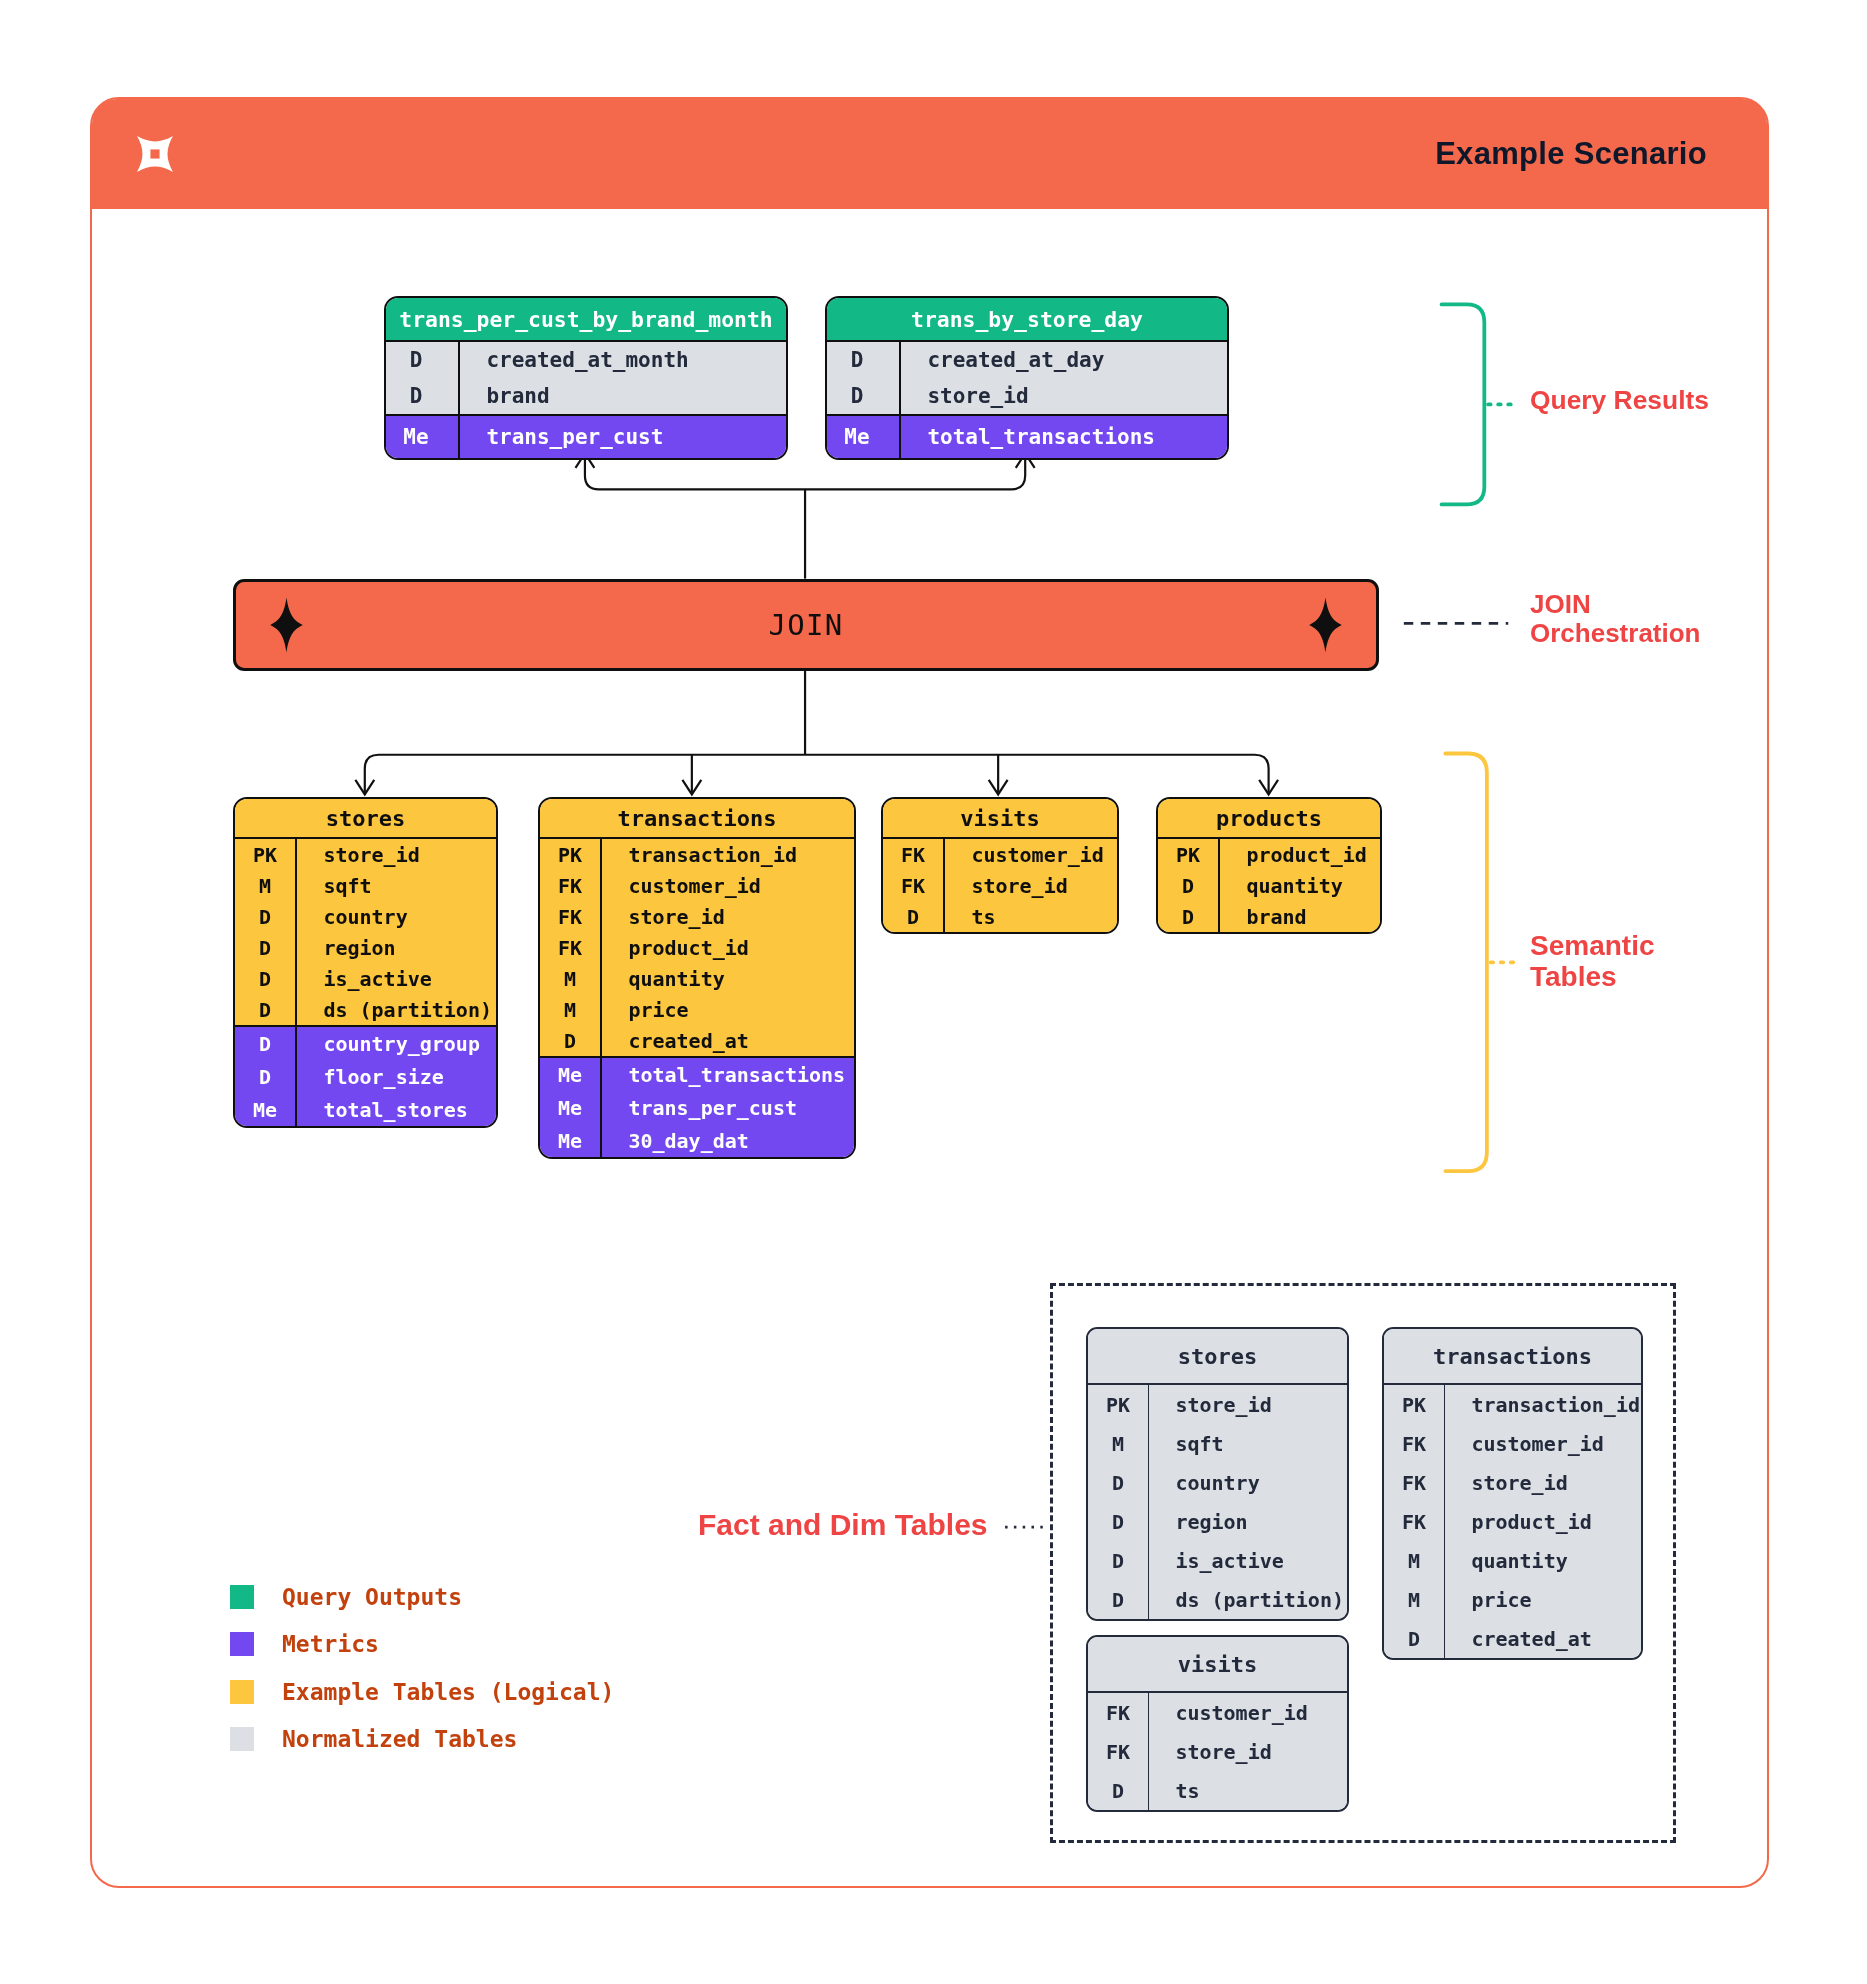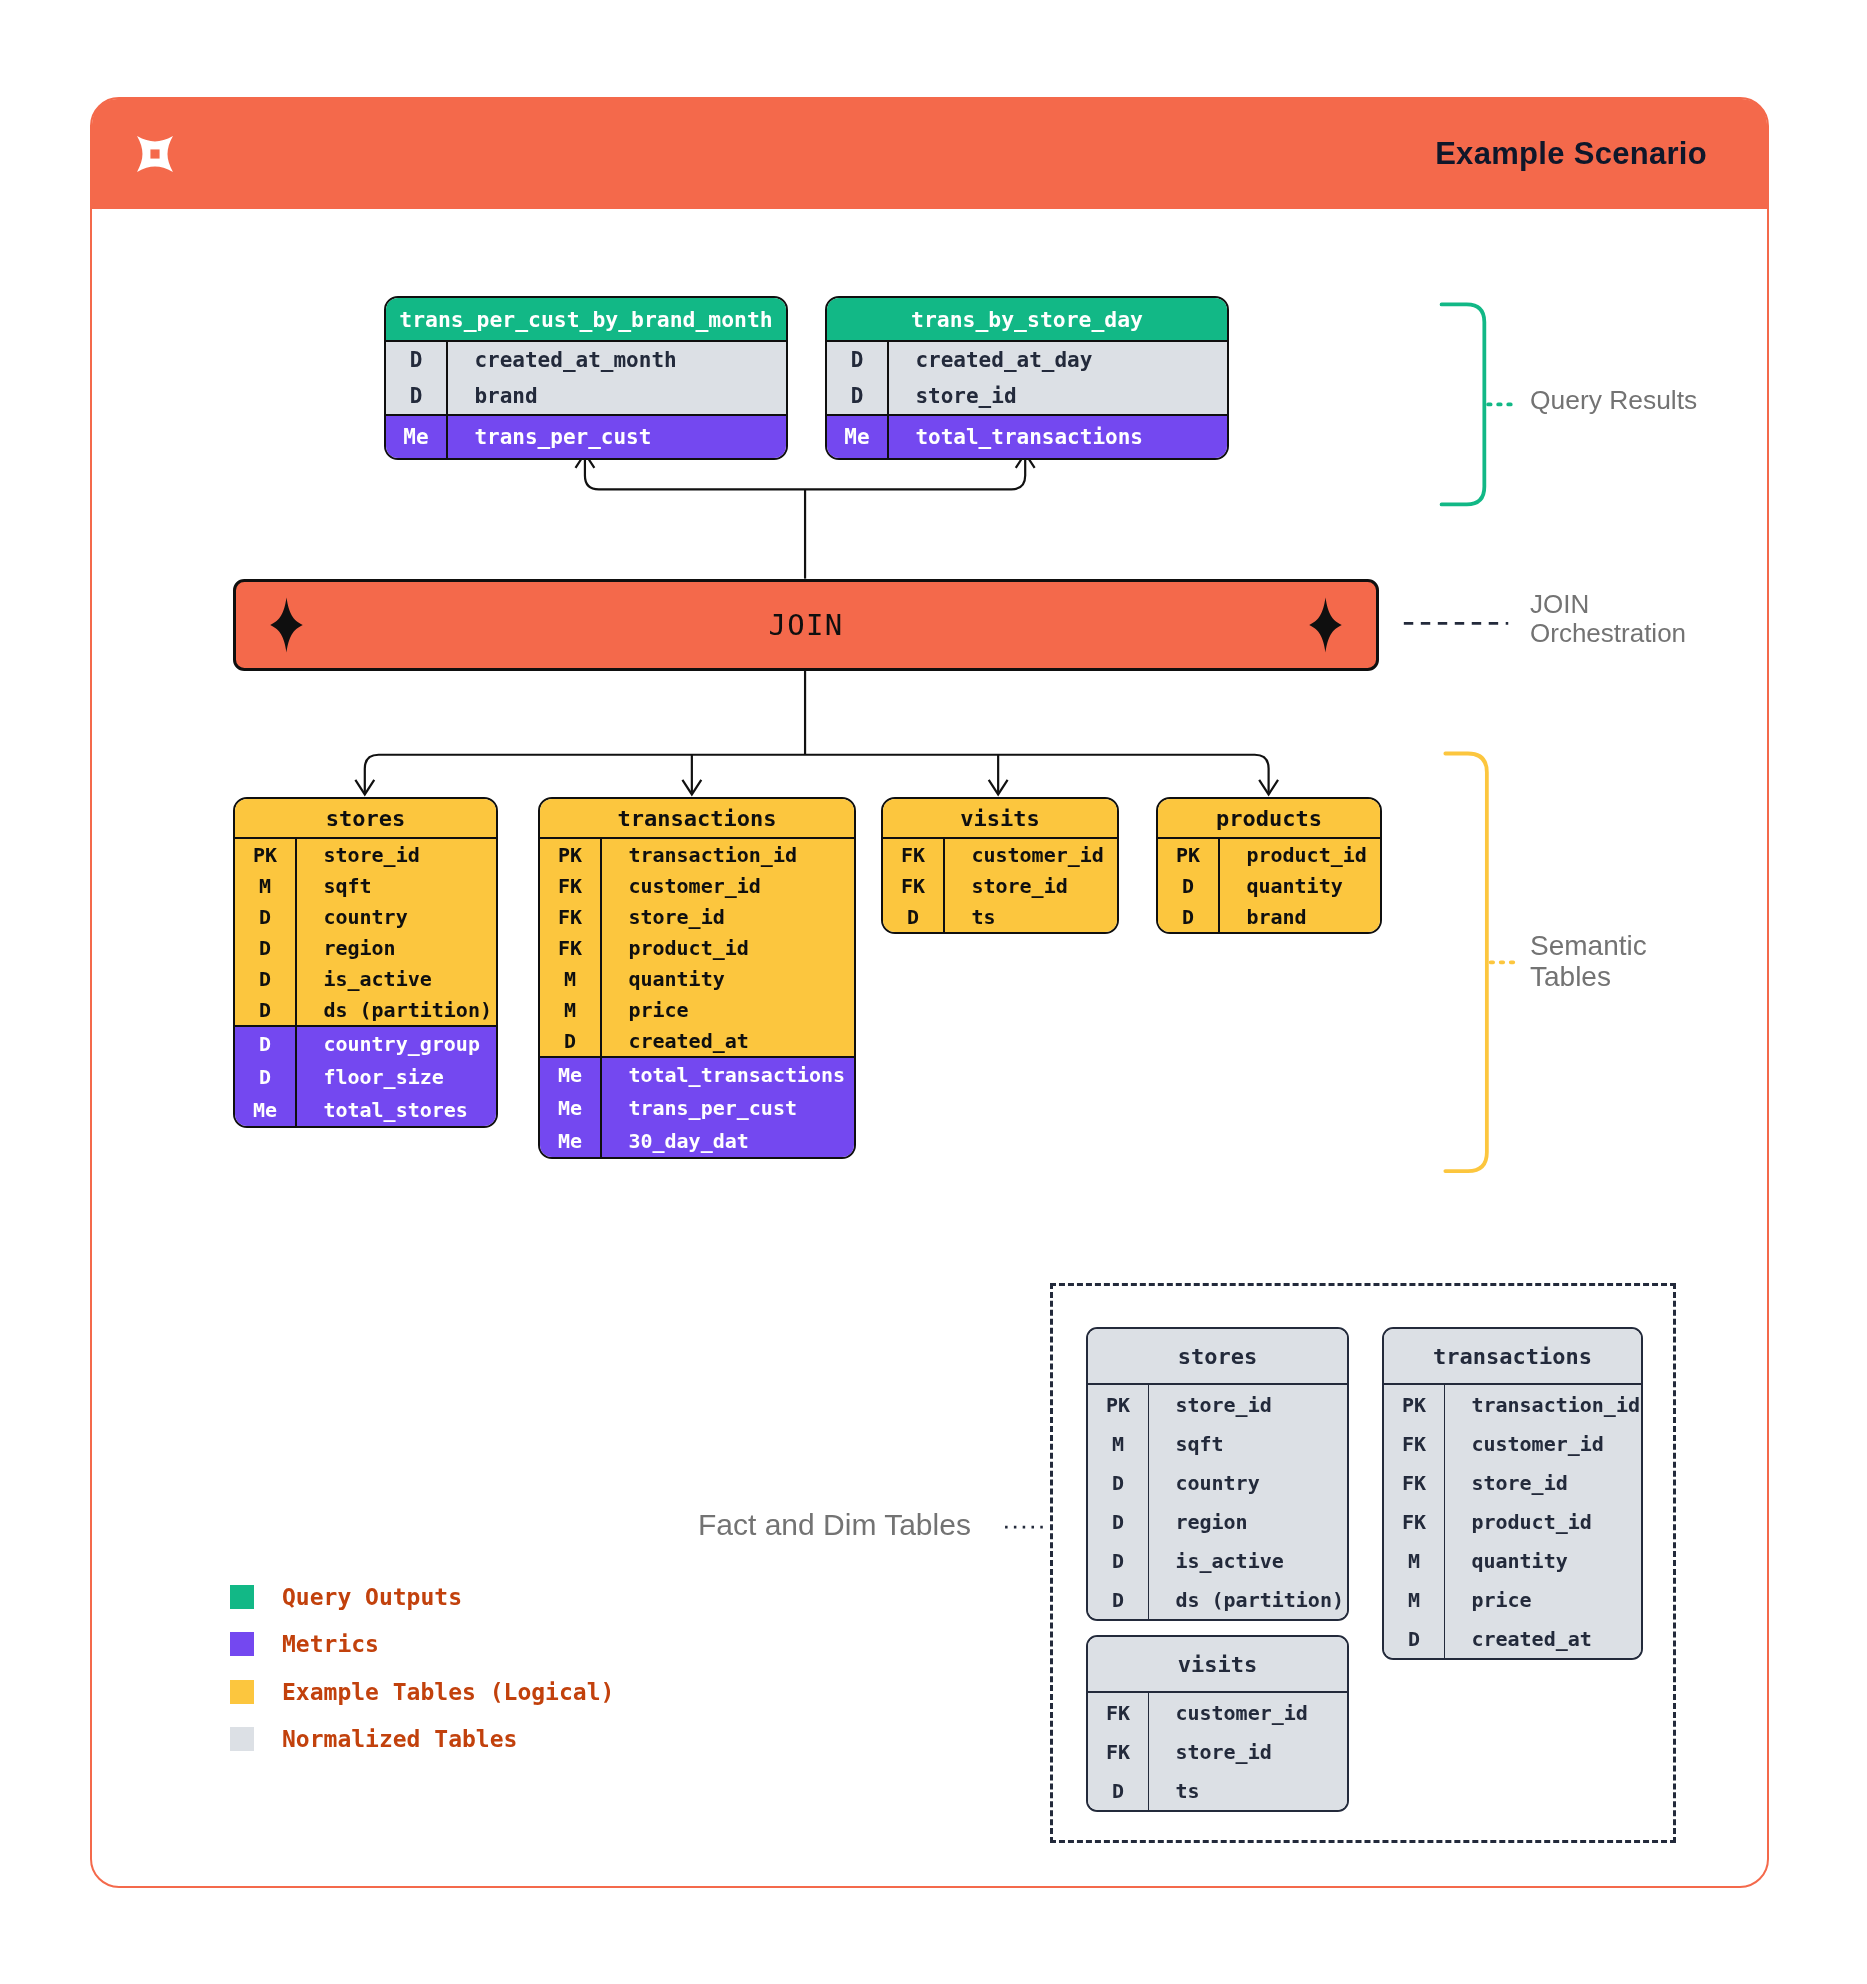--- a/index.html
+++ b/index.html
@@ -17,42 +17,42 @@
   .tbl{position:absolute;border:2.5px solid #0F0F0F;border-radius:14px;overflow:hidden;
        background:#fff;font-family:"DejaVu Sans Mono",monospace;font-weight:bold;box-sizing:border-box;}
   .t-head{display:flex;align-items:center;justify-content:center;}
   .t-row{display:flex;align-items:stretch;}
   .t-key{flex:0 0 60px;display:flex;align-items:center;justify-content:center;}
   .t-val{flex:1;display:flex;align-items:center;padding-left:26.4px;}
   
   .v-query .t-head{height:42px;background:#12B886;color:#ffffff;font-size:21.4px;border-bottom:2.5px solid #0F0F0F;}
   .v-query .t-row{height:36px;background:#DCE0E5;color:#232A3B;font-size:21px;}
   .v-query .t-row.met{height:42px;background:#7448F0;color:#ffffff;}
-  .v-query .t-row .t-val{border-left:2.5px solid #0F0F0F;}
+  .v-query .t-row .t-val{border-left:2.5px solid #0F0F0F;margin-left:12px;}
   .v-query .t-row.sep{border-top:2.5px solid #0F0F0F;}
   
   .v-semantic .t-head{height:38px;background:#FCC63E;color:#0F0F0F;font-size:22px;border-bottom:2.5px solid #0F0F0F;}
   .v-semantic .t-row{height:31px;background:#FCC63E;color:#0F0F0F;font-size:20px;}
   .v-semantic .t-row.met{height:33px;background:#7448F0;color:#ffffff;}
   .v-semantic .t-row .t-val{border-left:2.5px solid #0F0F0F;}
   .v-semantic .t-row.sep{border-top:2.5px solid #0F0F0F;}
   
   .v-norm{border-color:#232A3B;border-radius:11.3px;}
   .v-norm .t-head{height:54px;background:#DCE0E5;color:#232A3B;font-size:22px;border-bottom:2.5px solid #232A3B;}
   .v-norm .t-row{height:39px;background:#DCE0E5;color:#232A3B;font-size:20px;}
   .v-norm .t-row .t-val{border-left:1.9px solid #232A3B;}
   
   .join-bar{position:absolute;left:233px;top:579px;width:1146px;height:92px;background:#F4694B;
         border:3.1px solid #0F0F0F;border-radius:11.3px;box-sizing:border-box;
         display:flex;align-items:center;justify-content:center;}
   .join-label{font-family:"DejaVu Sans Mono",monospace;font-size:29px;font-weight:500;color:#0F0F0F;letter-spacing:1.3px;}
   .join-spark{position:absolute;top:50%;transform:translateY(-50%);width:35px;height:58px;}
   .join-spark.left{left:33px;} .join-spark.right{right:33px;}
   
-  .anno{position:absolute;color:#737373;font-weight:normal;line-height:1.12;}
+  .anno{position:absolute;color:#ef4444;font-weight:bold;line-height:1.12;}
   .anno-query{left:1530px;top:386px;font-size:26.4px;}
   .anno-join{left:1530px;top:590px;font-size:26px;}
   .anno-sem{left:1530px;top:930px;font-size:28px;}
   .anno-fact{left:698px;top:1508px;width:296px;text-align:left;font-size:30px;}
   
   .dash-box{position:absolute;left:1050px;top:1283px;width:626px;height:560px;
         border:3.1px dashed #232A3B;box-sizing:border-box;}
   
   .legend{position:absolute;left:230px;top:1584px;}
   .legend-item{display:flex;align-items:center;margin-bottom:22.6px;height:25px;}

